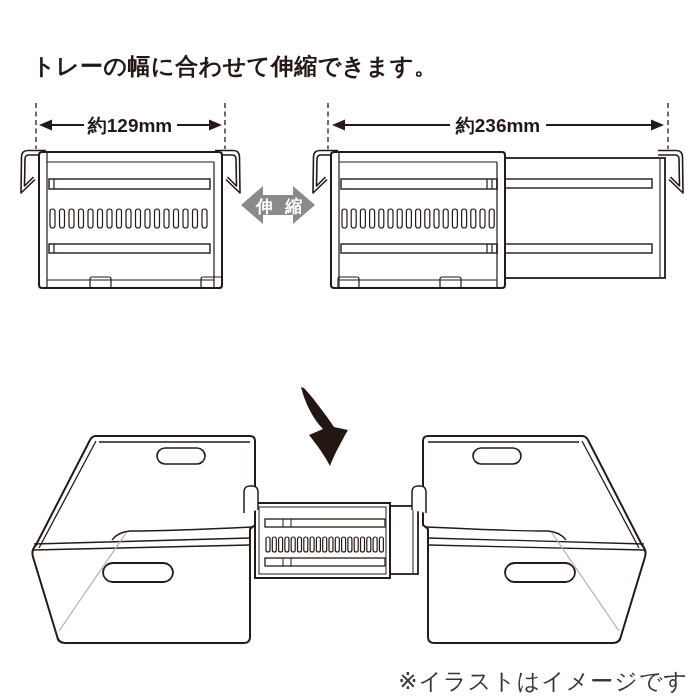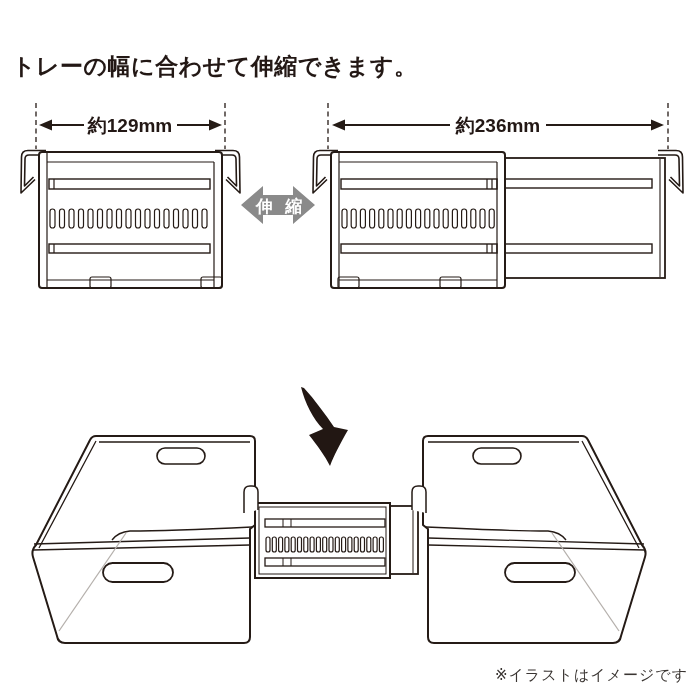--- a/index.html
+++ b/index.html
@@ -1,22 +1,22 @@
 <!DOCTYPE html>
 <html><head>
 <meta charset="utf-8">
 <style>
   html,body{margin:0;padding:0;background:#fff;}
   .page{position:relative;width:700px;height:700px;background:#ffffff;overflow:hidden;
         font-family:"Liberation Sans","DejaVu Sans",sans-serif;color:#231815;}
   .heading{position:absolute;left:12px;font-size:23px;font-weight:600;
            letter-spacing:0.5px;color:#231815;white-space:nowrap;}
-  #heading-stretch{top:51px;}
+  #heading-stretch{top:51px;margin-left:20px;}
   #heading-bridge{top:336px;}
-  .note{position:absolute;top:666px;right:12px;font-size:15px;font-weight:400;
+  .note{position:absolute;top:666px;right:12px;font-size:23px;font-weight:400;
         letter-spacing:1px;color:#3a3532;white-space:nowrap;}
   svg{position:absolute;left:0;top:0;}
   svg text{font-family:"Liberation Sans","DejaVu Sans",sans-serif;}
   .dim-label{font-size:19px;font-weight:700;fill:#231815;}
   .stretch-label{font-size:17px;font-weight:700;fill:#ffffff;letter-spacing:4px;}
   .ln{stroke:#251b16;fill:none;}
   .fillw{fill:#ffffff;stroke:#251b16;}
 </style>
 </head>
 <body>

